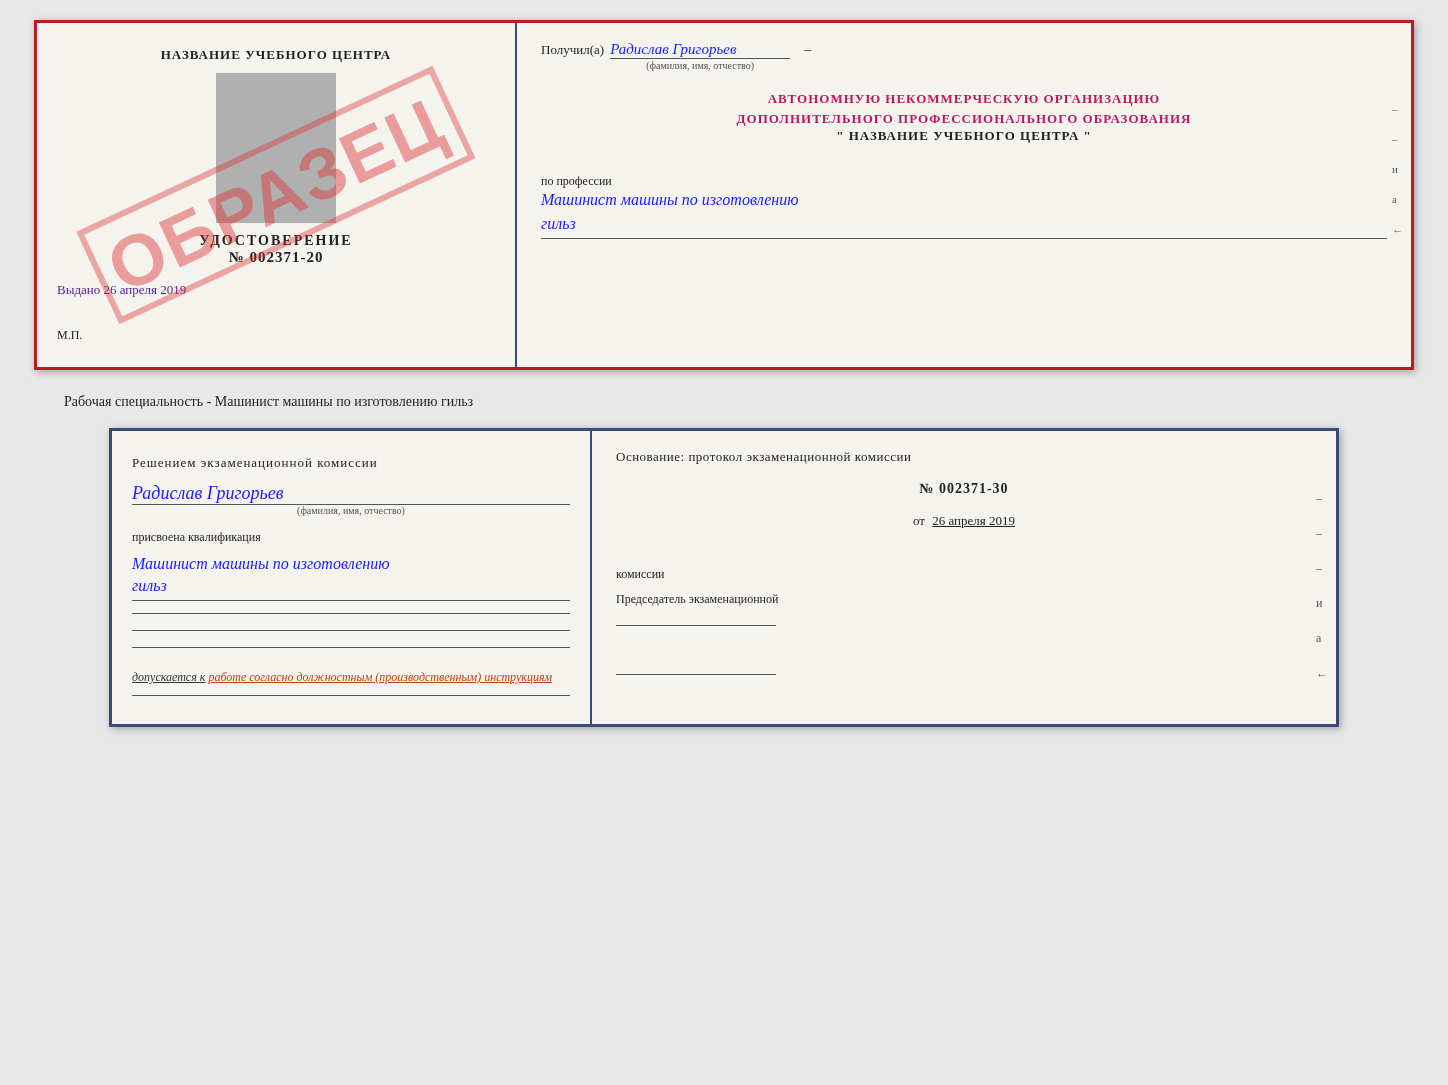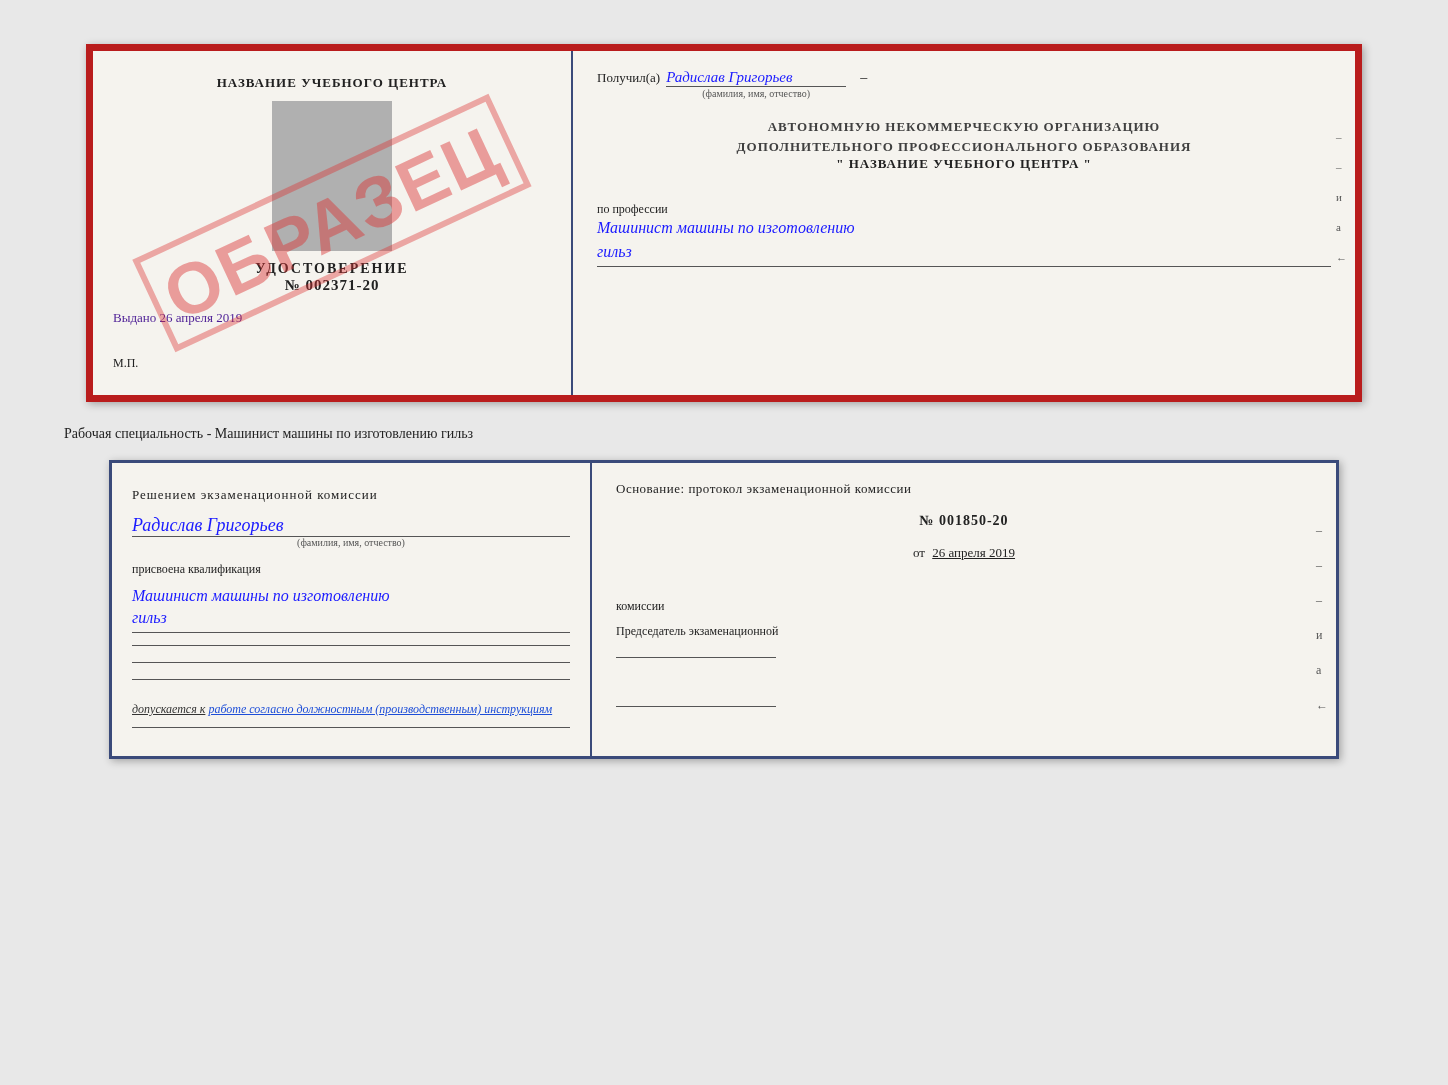--- a/index.html
+++ b/index.html
@@ -11,26 +11,25 @@
       display: flex;
       flex-direction: column;
       align-items: center;
       padding: 20px;
       gap: 16px;
     }
 
     
     .document {
       background: #f5f3ee;
-      border: 7px solid #b91c1c;
-      width: 1276px;
+      border: 3px solid #b91c1c;
+      width: 1380px;
       display: flex;
       position: relative;
       box-shadow: 2px 2px 8px rgba(0,0,0,0.3);
-      margin-top: 24px;
     }
 
     .doc-left {
       width: 480px;
       border-right: 2px solid #3a4a7a;
       padding: 24px 20px;
       position: relative;
       display: flex;
       flex-direction: column;
       justify-content: space-between;
@@ -144,21 +143,21 @@
     .right-block {
       margin-top: 8px;
     }
 
     .right-block-text {
       font-size: 13px;
       font-weight: bold;
       text-align: center;
       letter-spacing: 1px;
       line-height: 1.5;
-      color: #404040;
+      color: #be185d;
     }
 
     .right-block-quotes {
       font-size: 13px;
       font-weight: bold;
       text-align: center;
       letter-spacing: 1px;
       color: #222;
     }
 
@@ -405,31 +404,31 @@
       <div class="bl-profession">Машинист машины по изготовлению</div>
       <div class="bl-profession" style="border-bottom:1px solid #555;padding-bottom:2px;">гильз</div>
     </div>
 
     <div class="bl-line"></div>
     <div class="bl-line"></div>
     <div class="bl-line"></div>
 
     <div class="bl-admit">
       <span>допускается к</span>
-      <span style="text-decoration:underline;color:#1d4ed8;">работе согласно должностным (производственным) инструкциям</span>
+      <span style="text-decoration:underline;color:#c2410c;">работе согласно должностным (производственным) инструкциям</span>
     </div>
     <div class="bl-line" style="margin-top:2px;"></div>
   </div>
 
   <div class="bottom-right">
     <div class="br-title">Основание: протокол экзаменационной  комиссии</div>
 
     <div class="br-number">
       <span>№</span>
-      <span>001850-20</span>
+      <span>002371-30</span>
     </div>
 
     <div class="br-date" style="text-align:center;">
       <span>от</span>
       <span style="text-decoration:underline; margin-left:4px;">26 апреля 2019</span>
     </div>
 
     <div style="margin-top:16px;">
       <div class="br-person">комиссии</div>
       <div class="br-person">Председатель экзаменационной</div>

